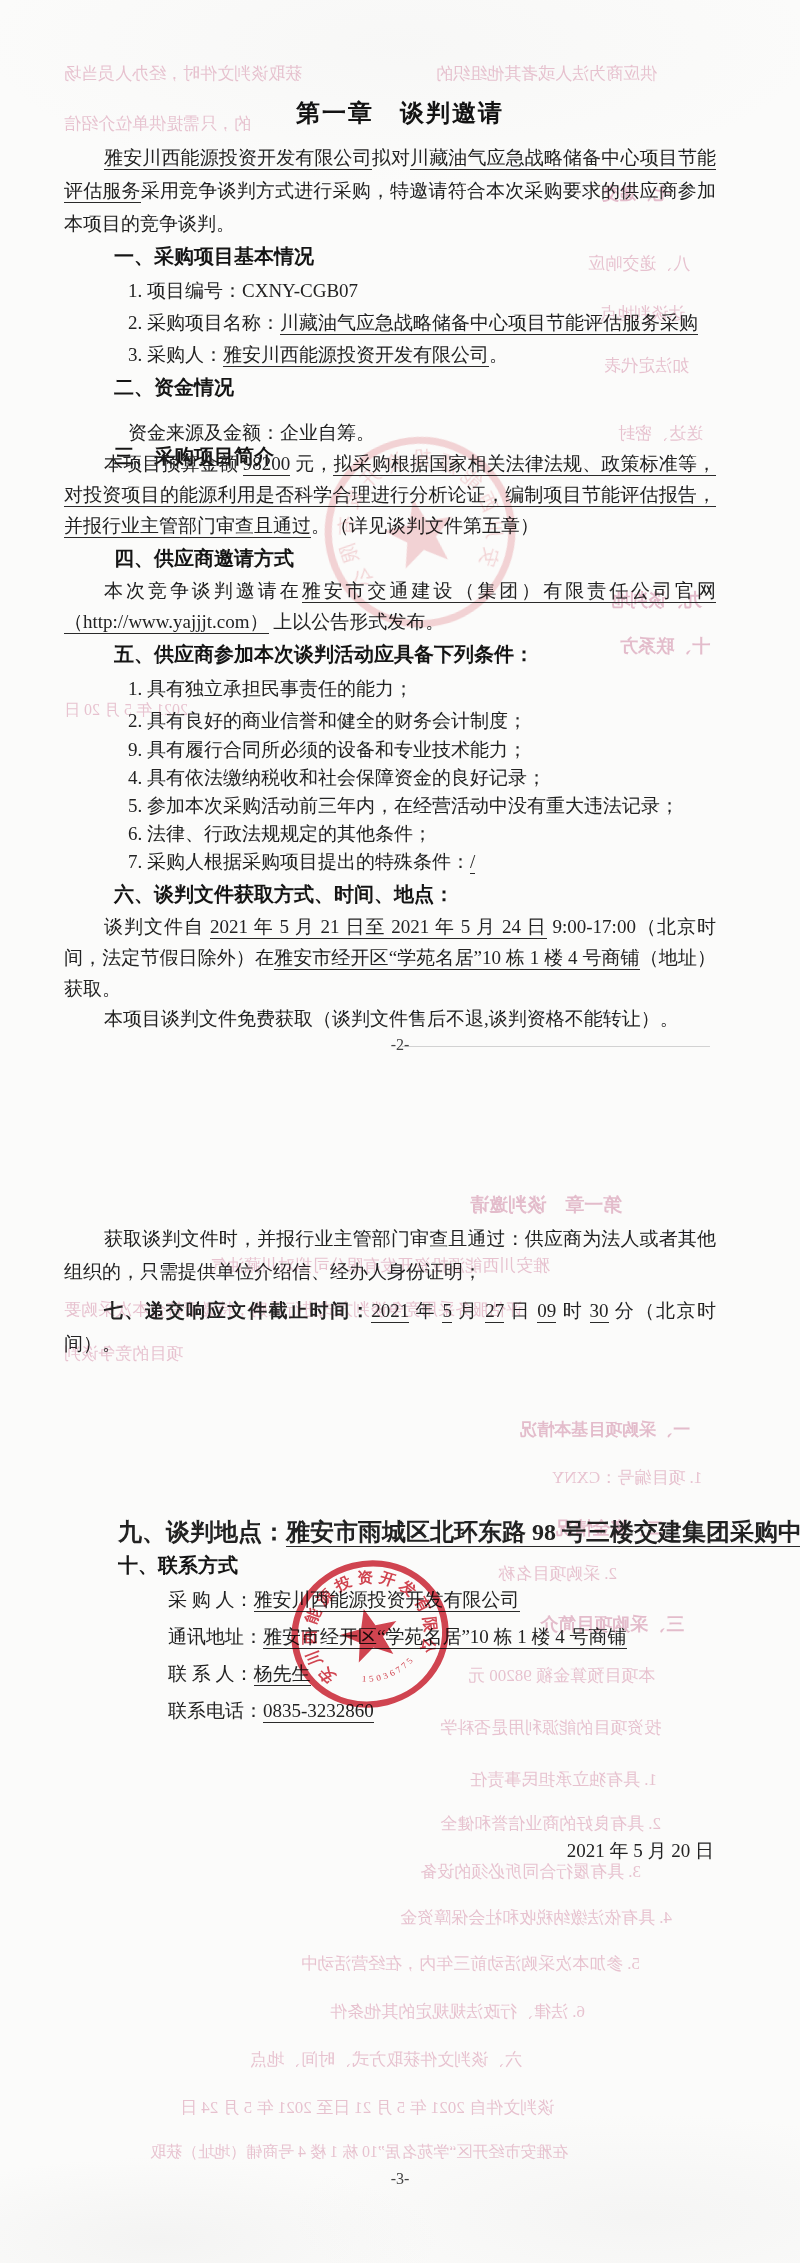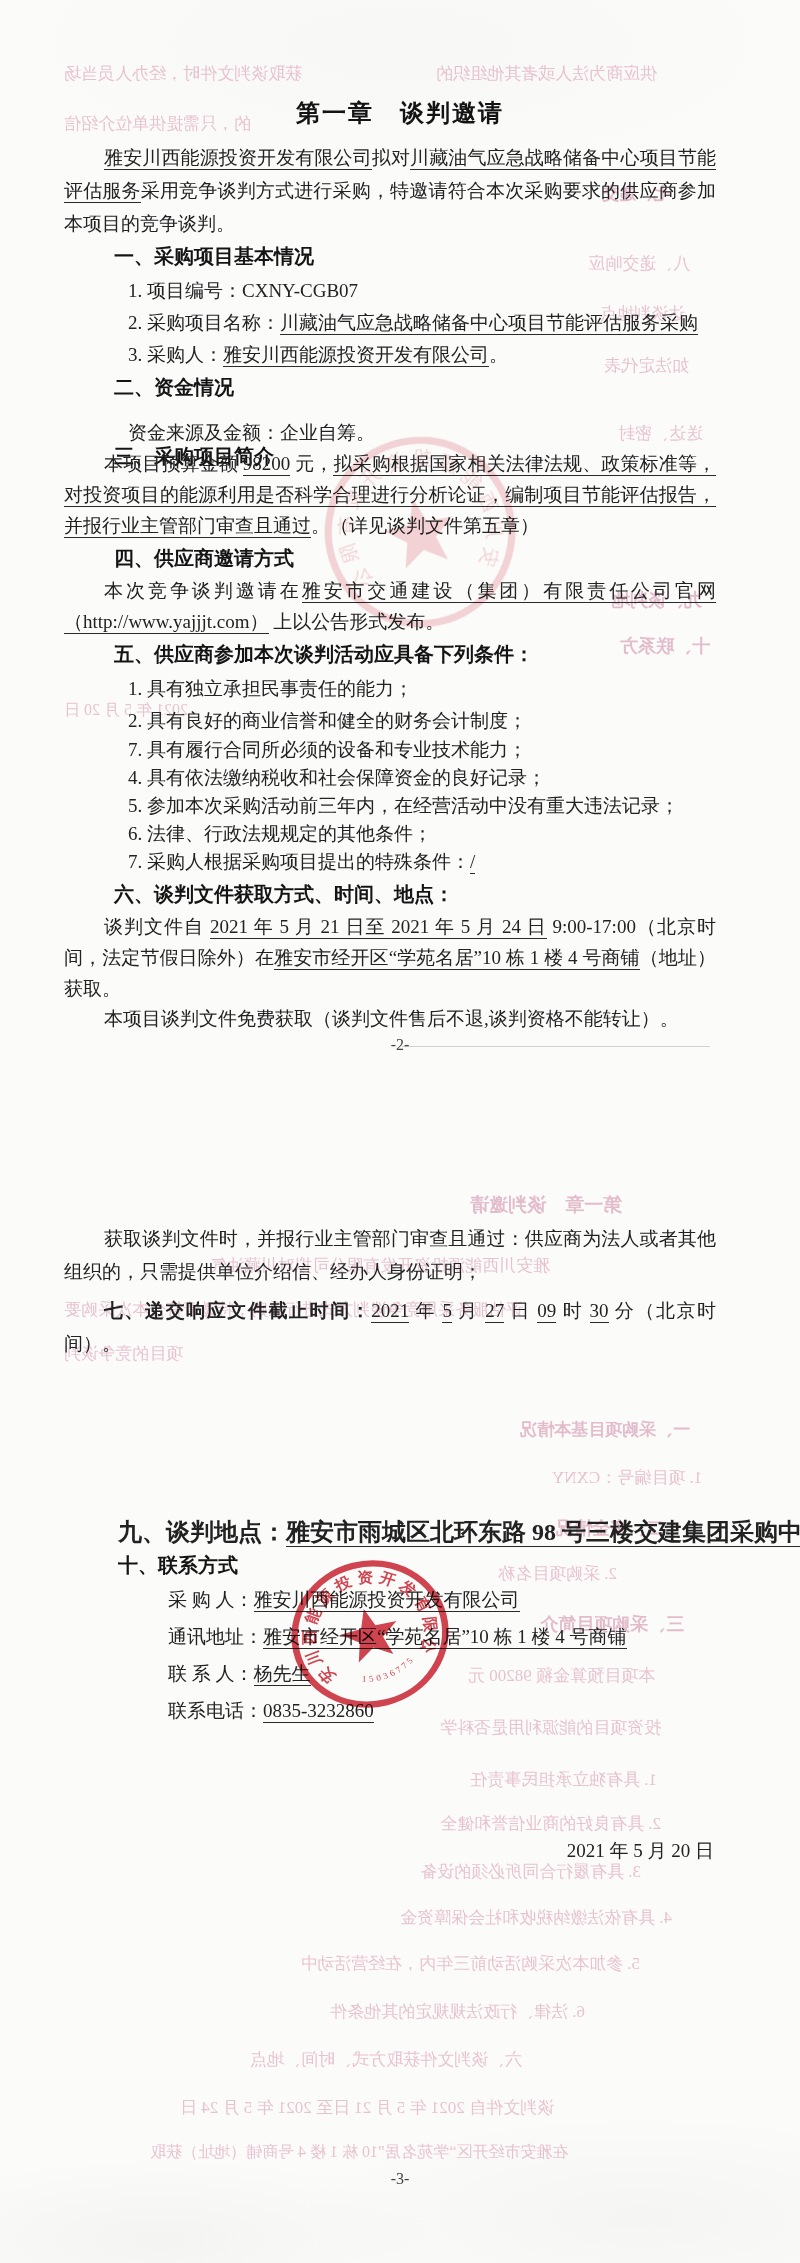--- a/index.html
+++ b/index.html
@@ -90,21 +90,21 @@
 
   <div class="blk h" style="top:440px">三、采购项目简介</div>
   <div class="blk para" style="top:448px;line-height:31px"><span>本项目预算金额 </span><span class="u">98200</span><span> 元，</span><span class="u">拟采购根据国家相关法律法规、政策标准等，对投资项目的能源利用是否科学合理进行分析论证，编制项目节能评估报告，并报行业主管部门审查且通过</span><span>。（详见谈判文件第五章）</span></div>
 
   <div class="blk h" style="top:542px">四、供应商邀请方式</div>
   <div class="blk para" style="top:575px;line-height:31px"><span>本次竞争谈判邀请在</span><span class="u">雅安市交通建设（集团）有限责任公司官网（http://www.yajjjt.com）</span><span> 上以公告形式发布。</span></div>
 
   <div class="blk h" style="top:638px">五、供应商参加本次谈判活动应具备下列条件：</div>
   <div class="blk item" style="top:672px">1. 具有独立承担民事责任的能力；</div>
   <div class="blk item" style="top:704px">2. 具有良好的商业信誉和健全的财务会计制度；</div>
-  <div class="blk item" style="top:733px">7. 具有履行合同所必须的设备和专业技术能力；</div>
+  <div class="blk item" style="top:733px">9. 具有履行合同所必须的设备和专业技术能力；</div>
   <div class="blk item" style="top:761px">4. 具有依法缴纳税收和社会保障资金的良好记录；</div>
   <div class="blk item" style="top:789px">5. 参加本次采购活动前三年内，在经营活动中没有重大违法记录；</div>
   <div class="blk item" style="top:817px">6. 法律、行政法规规定的其他条件；</div>
   <div class="blk item" style="top:845px"><span>7. 采购人根据采购项目提出的特殊条件：</span><span class="u">/</span></div>
 
   <div class="blk h" style="top:878px">六、谈判文件获取方式、时间、地点：</div>
   <div class="blk para" style="top:911px;line-height:31px"><span>谈判文件自 </span><span class="u">2021 年 5 月 21 日至 2021 年 5 月 24 日</span><span> 9:00-17:00（北京时间，法定节假日除外）在</span><span class="u">雅安市经开区“学苑名居”10 栋 1 楼 4 号商铺</span><span>（地址）获取。</span></div>
   <div class="blk para" style="top:1002px">本项目谈判文件免费获取（谈判文件售后不退,谈判资格不能转让）。</div>
 
   <div class="blk pagenum" style="top:1028px">-2-</div>

